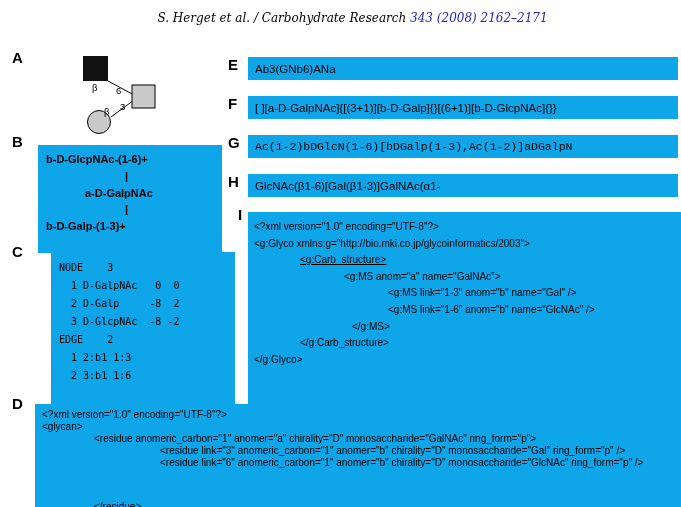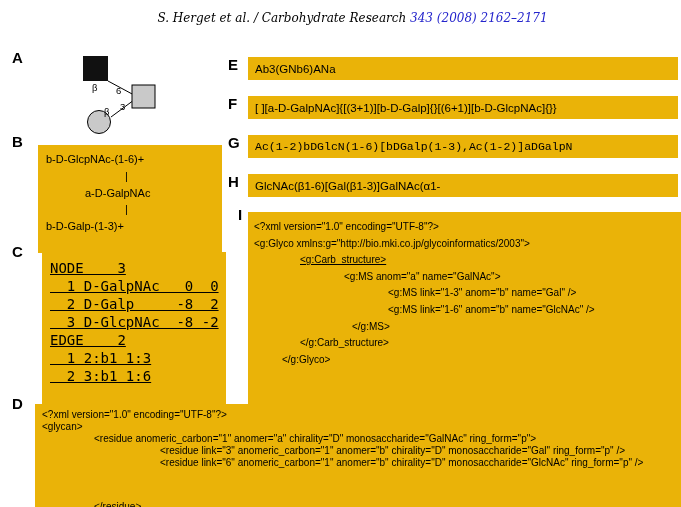--- a/index.html
+++ b/index.html
@@ -6,32 +6,32 @@
   .page{position:relative;width:681px;height:507px;background:#ffffff;color:#000;
         font-family:"Liberation Sans",sans-serif;overflow:hidden;}
 
   .header{position:absolute;top:11px;left:12px;width:100%;text-align:center;
           font-family:"DejaVu Serif","Liberation Serif",serif;font-style:italic;
           font-size:12px;white-space:nowrap;}
   .header .cite{color:#2424cc;}
 
   .plabel{position:absolute;font-weight:bold;font-size:15px;line-height:1;}
 
-  .gbox{position:absolute;background:#eab308;}
+  .gbox{position:absolute;background:#0ea5e9;}
 
   .ln{white-space:pre;}
 
   #diagramA{position:absolute;left:80px;top:54px;}
   #diagramA text{font-family:"Liberation Sans",sans-serif;font-size:9.5px;fill:#000;}
 
-  #boxB{left:38px;top:145px;width:168px;height:96px;padding:6px 8px;font-size:11px;}
+  #boxB{left:38px;top:145px;width:168px;height:96px;padding:6px 8px;font-size:11px;font-weight:bold;}
   #boxB .ln{line-height:16.8px;}
 
-  #boxC{left:42px;top:252px;width:168px;height:142px;padding:7px 8px;
-        font-family:"DejaVu Sans Mono",monospace;font-size:14px;text-decoration:underline;}
+  #boxC{left:51px;top:252px;width:168px;height:142px;padding:7px 8px;
+        font-family:"DejaVu Sans Mono",monospace;font-size:10px;}
   #boxC .ln{line-height:18px;}
 
   #boxD{left:35px;top:404px;width:636px;height:94px;padding:5px 7px;font-size:10px;}
   #boxD .ln{line-height:12px;}
 
   .bar{left:248px;width:423px;height:23px;display:flex;align-items:center;
        padding-left:7px;font-size:11.5px;}
   #boxE{top:57px;}
   #boxF{top:96px;}
   #boxG{top:135px;font-family:Liberation Mono, monospace;}
@@ -116,16 +116,16 @@
   <div class="plabel" style="left:238px;top:207px;">I</div>
   <div class="gbox" id="boxI">
     <div class="ln" style="padding-left:0;">&lt;?xml version="1.0" encoding="UTF-8"?&gt;</div>
     <div class="ln" style="padding-left:0;">&lt;g:Glyco xmlns:g="http://bio.mki.co.jp/glycoinformatics/2003"&gt;</div>
     <div class="ln" style="padding-left:46px;text-decoration:underline;">&lt;g:Carb_structure&gt;</div>
     <div class="ln" style="padding-left:90px;">&lt;g:MS anom="a" name="GalNAc"&gt;</div>
     <div class="ln" style="padding-left:134px;">&lt;g:MS link="1-3" anom="b" name="Gal" /&gt;</div>
     <div class="ln" style="padding-left:134px;">&lt;g:MS link="1-6" anom="b" name="GlcNAc" /&gt;</div>
     <div class="ln" style="padding-left:98px;">&lt;/g:MS&gt;</div>
     <div class="ln" style="padding-left:46px;">&lt;/g:Carb_structure&gt;</div>
-    <div class="ln" style="padding-left:0;margin-left:28px;">&lt;/g:Glyco&gt;</div>
+    <div class="ln" style="padding-left:0;">&lt;/g:Glyco&gt;</div>
   </div>
 
 </div>
 
 </body></html>

